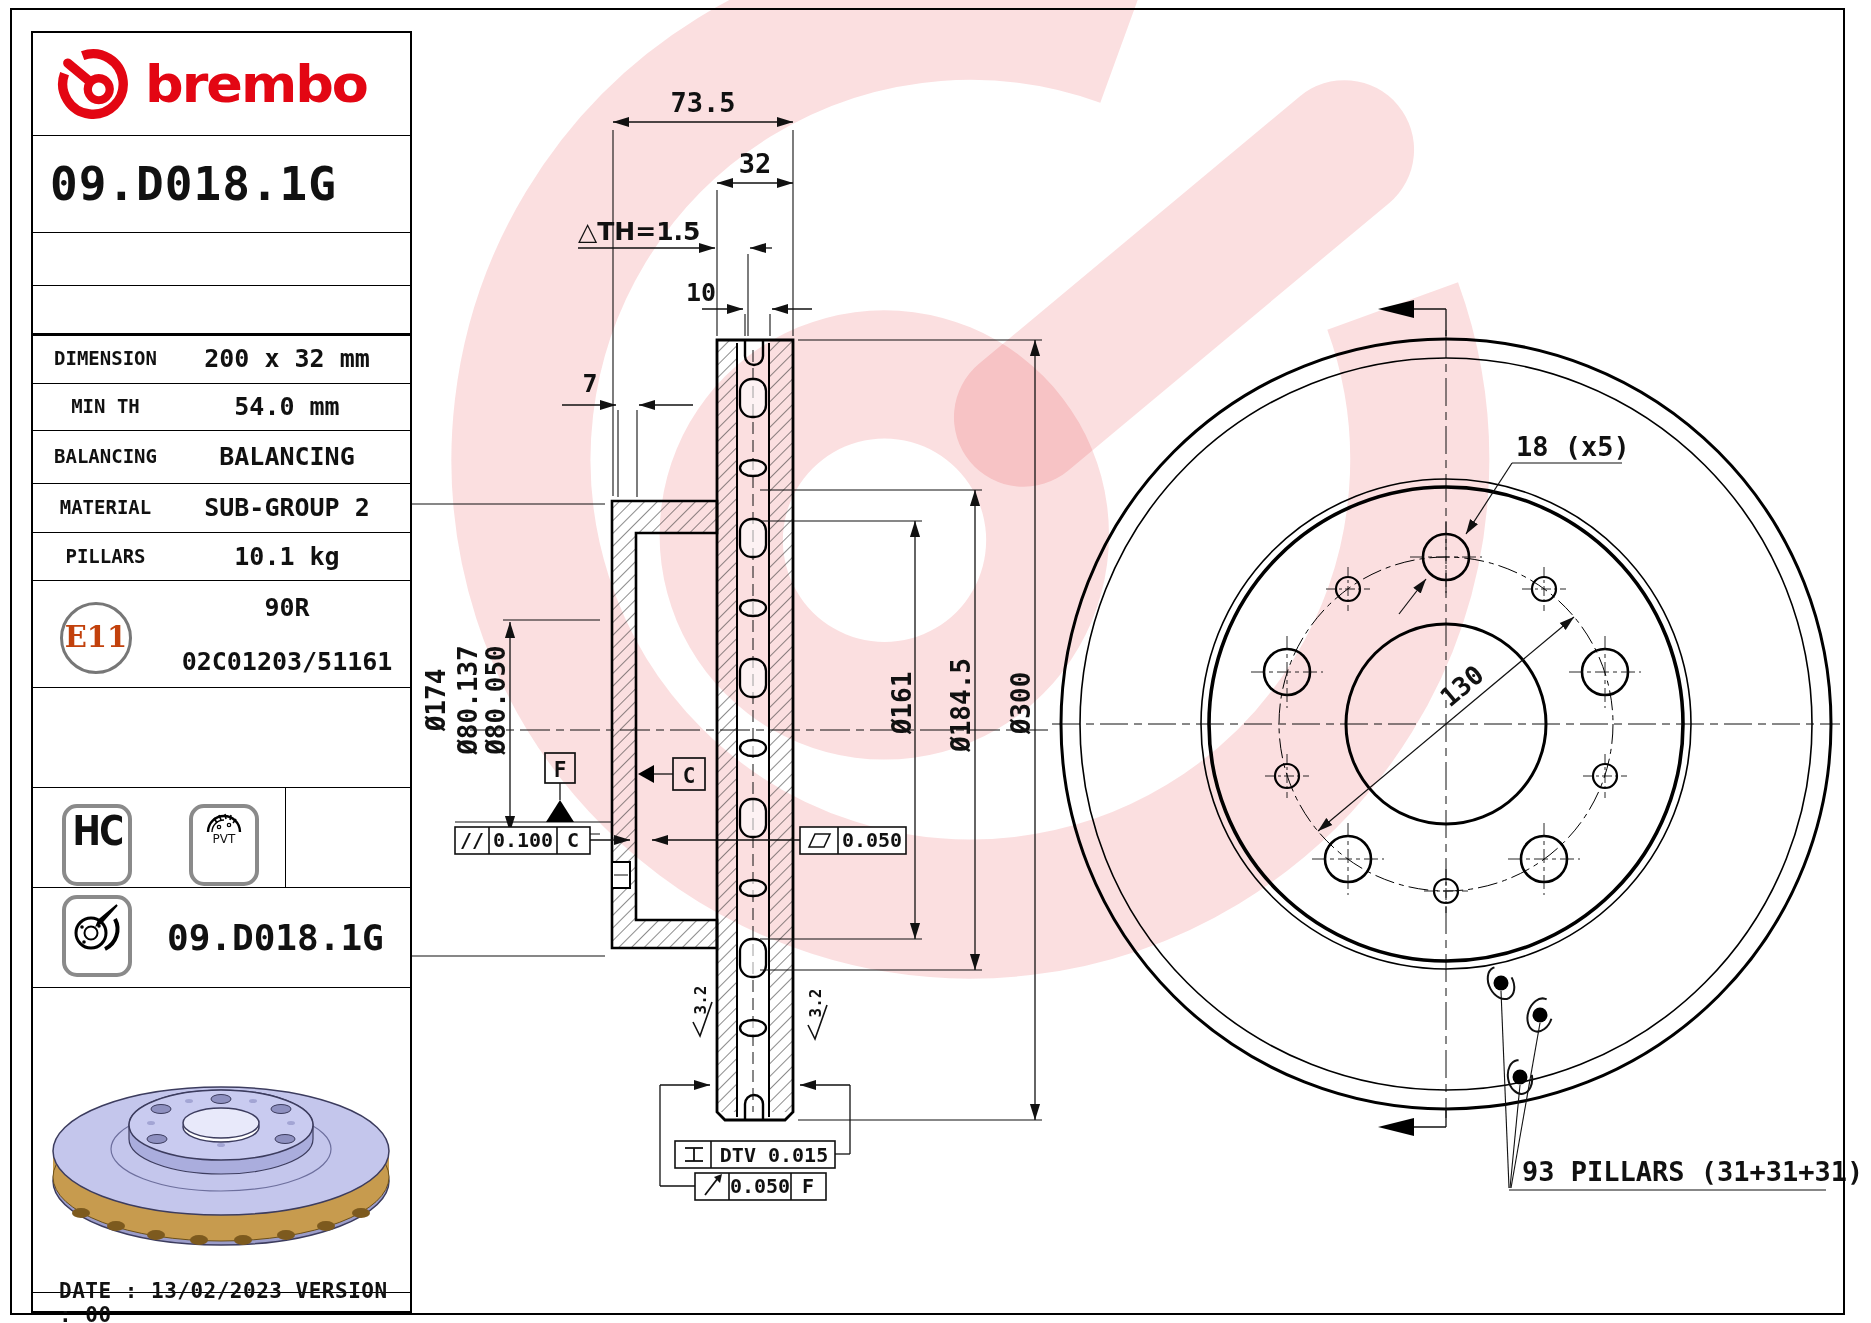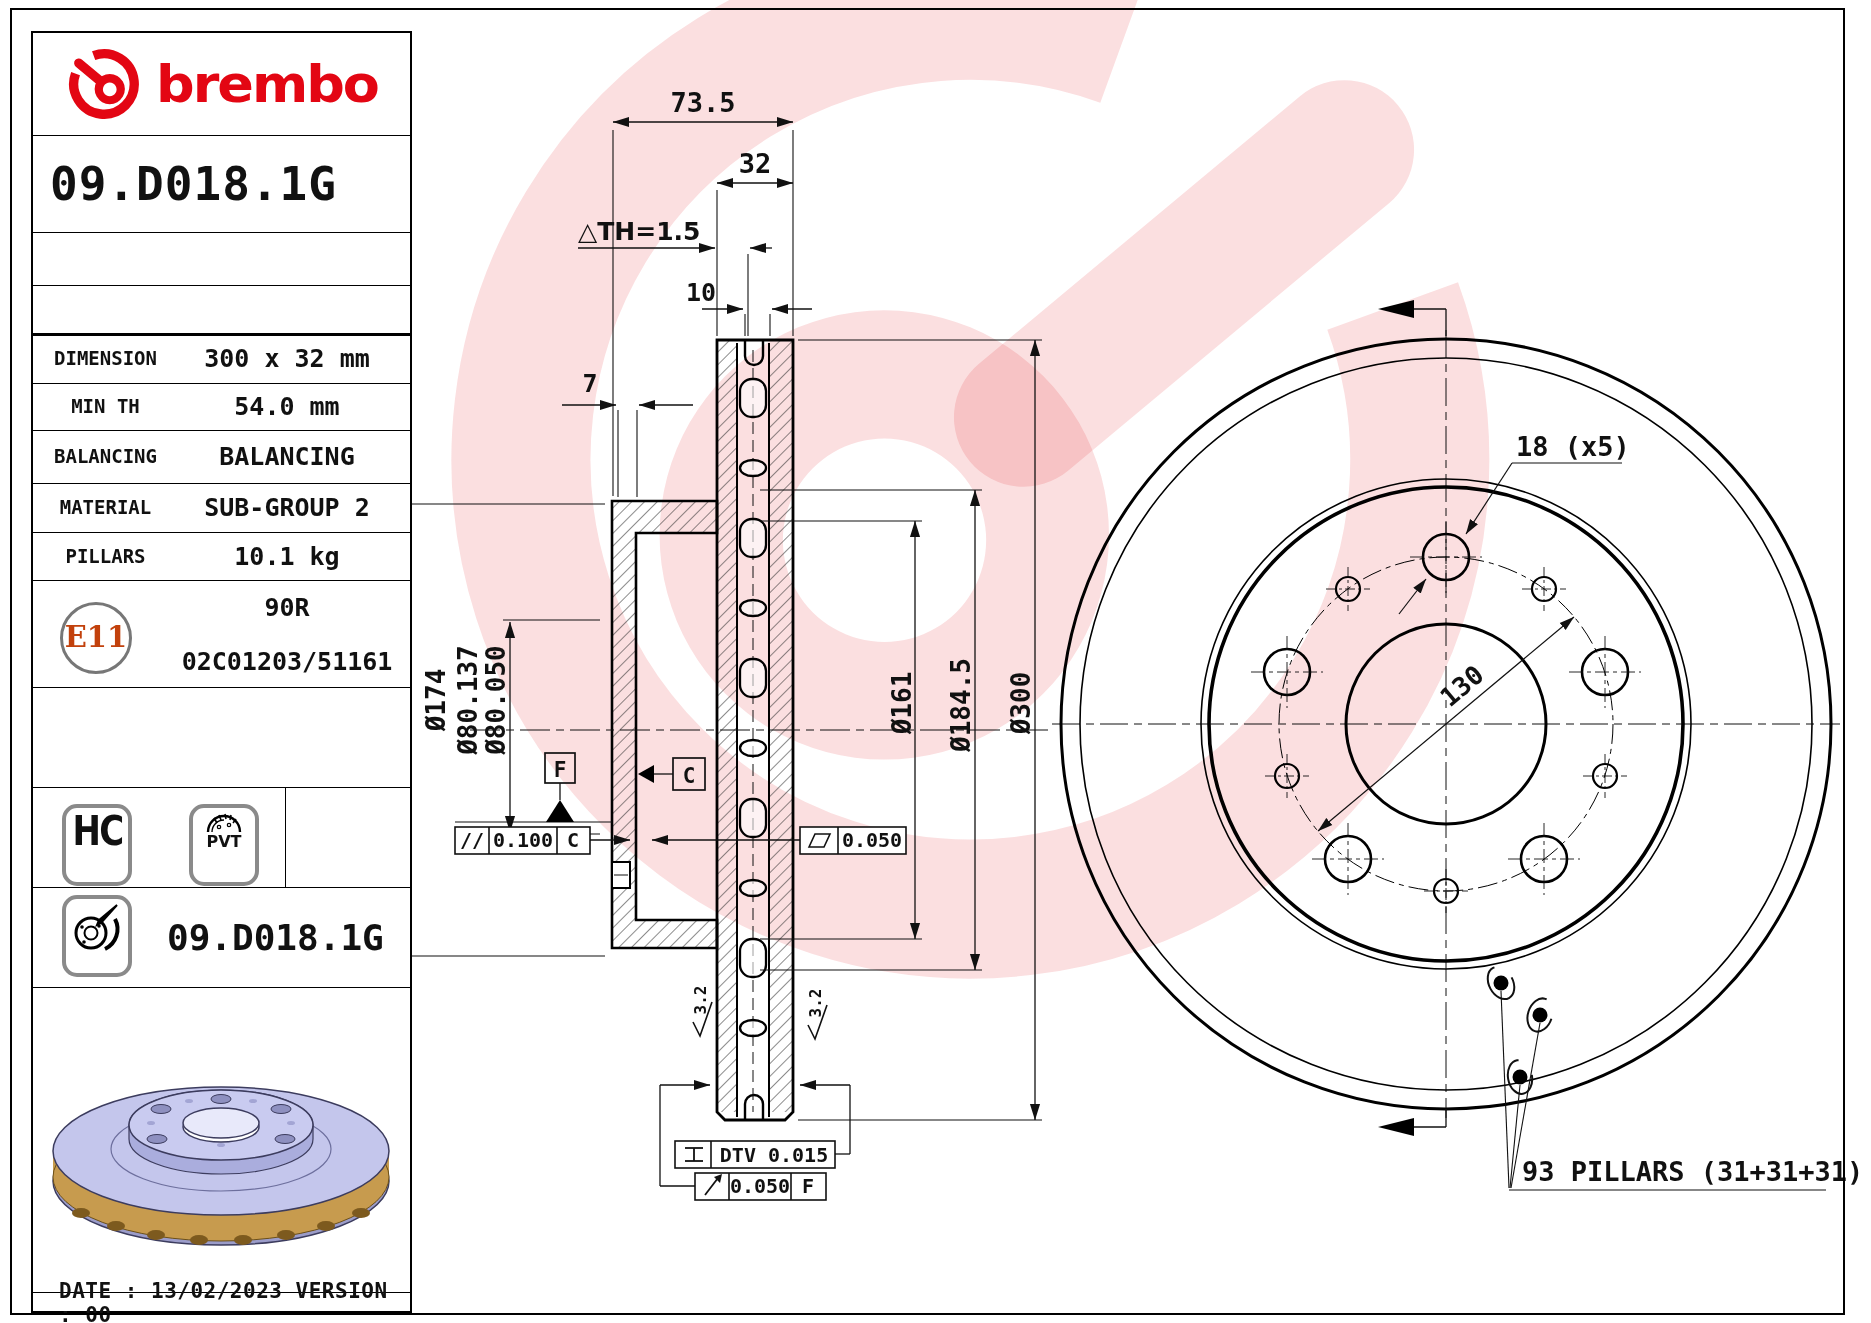--- a/index.html
+++ b/index.html
@@ -8,35 +8,35 @@
   #page-border{position:absolute;left:10px;top:8px;width:1831px;height:1303px;
         border:2.5px solid #000;pointer-events:none;}
   #drawing-svg{position:absolute;left:0;top:0;}
   
   #panel{position:absolute;left:31px;top:31px;width:381px;height:1282px;
          border:2px solid #000;background:#fff;box-sizing:border-box;}
   .row{position:absolute;left:0;width:100%;box-sizing:border-box;}
   .hline{position:absolute;left:0;width:100%;height:0;border-top:1.5px solid #000;}
   .hline.thick{border-top:3px solid #000;}
   .vline{position:absolute;width:0;border-left:1.5px solid #000;}
-  .logo-row{top:0;height:102px;display:flex;align-items:center;padding-left:35px;gap:16px;}
+  .logo-row{top:0;height:102px;display:flex;align-items:center;padding-left:24px;gap:16px;}
   .brand-word{font-family:"DejaVu Sans", sans-serif;font-weight:bold;font-size:54px;
         letter-spacing:-2px;color:#e30613;transform:scaleY(.95);}
   .pn-row{top:102px;height:97px;display:flex;align-items:center;padding-left:17px;
         font-size:46px;font-weight:700;letter-spacing:1px;}
   .cell-label{position:absolute;left:0;width:127px;text-align:center;font-weight:700;font-size:19px;margin-left:9px;}
   .cell-value{position:absolute;left:127px;width:254px;text-align:center;font-weight:700;font-size:25px;}
   .e11-circle{position:absolute;left:27px;top:569px;width:66px;height:66px;border:3.5px solid #777;
         border-radius:50%;text-align:center;line-height:64px;
         font-family:"DejaVu Serif", serif;font-weight:bold;font-size:29px;color:#c2410c;}
   .badge{position:absolute;width:62px;height:74px;border:4px solid #8a8a8a;border-radius:15px;
         display:flex;flex-direction:column;align-items:center;justify-content:flex-start;background:#fff;}
   .badge-hc{font-size:40px;font-weight:900;font-family:"DejaVu Sans", sans-serif;
         letter-spacing:-2px;transform:scaleX(.85);}
-  .badge-pvt{font-size:16px;font-weight:700;font-family:"DejaVu Sans", sans-serif;margin-top:-2px;}
+  .badge-pvt{font-size:12px;font-weight:400;font-family:"DejaVu Sans", sans-serif;margin-top:-2px;}
   .catalog-number{position:absolute;left:134px;top:854px;height:100px;display:flex;align-items:center;
         font-size:36px;font-weight:700;}
   .date-row{top:1259px;height:21px;padding-left:26px;font-size:21px;font-weight:700;
         display:flex;align-items:center;letter-spacing:.5px;}
   svg text{font-family:"DejaVu Sans Mono", monospace;font-weight:700;fill:#111;}
   svg .sans{font-family:"DejaVu Sans", sans-serif;}
 </style>
 </head>
 <body>
 
@@ -312,21 +312,21 @@
     </div>
     <div class="hline" style="top:102px"></div>
 
     <div class="row pn-row">09.D018.1G</div>
     <div class="hline" style="top:199px"></div>
     <div class="hline" style="top:252px"></div>
     <div class="hline thick" style="top:300px"></div>
 
     <div>
       <div class="cell-label" style="top:314px">DIMENSION</div>
-      <div class="cell-value" style="top:311px">300 x 32 mm</div>
+      <div class="cell-value" style="top:311px">200 x 32 mm</div>
       <div class="hline" style="top:350px"></div>
       <div class="cell-label" style="top:362px">MIN TH</div>
       <div class="cell-value" style="top:359px">54.0 mm</div>
       <div class="hline" style="top:397px"></div>
       <div class="cell-label" style="top:412px">BALANCING</div>
       <div class="cell-value" style="top:409px">BALANCING</div>
       <div class="hline" style="top:450px"></div>
       <div class="cell-label" style="top:463px">MATERIAL</div>
       <div class="cell-value" style="top:460px">SUB-GROUP 2</div>
       <div class="hline" style="top:499px"></div>

